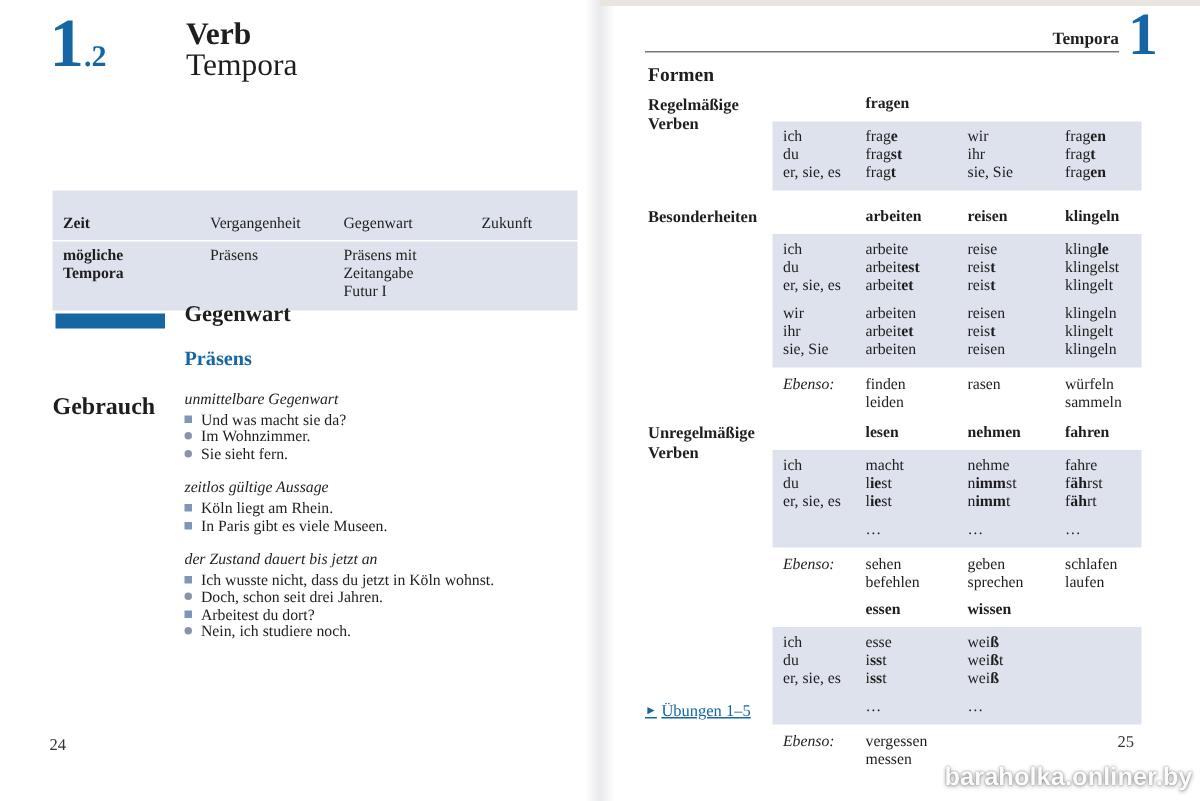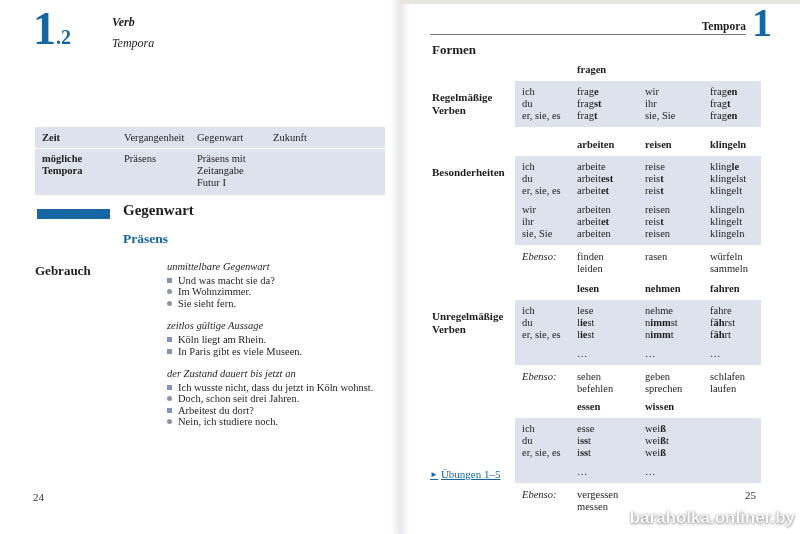--- a/index.html
+++ b/index.html
@@ -12,53 +12,53 @@
   #page-left{left:0;}
   #page-right{left:400px;}
   .gutter{position:absolute;left:390px;top:0;width:20px;height:534px;
     background:linear-gradient(90deg,rgba(255,255,255,0) 0%,rgba(100,105,120,0.14) 50%,rgba(255,255,255,0) 100%);}
   .top-edge{position:absolute;left:400px;top:0;width:400px;height:4px;background:#e9e6df;}
 
   
   .chapnum{position:absolute;left:33px;top:4px;color:var(--accent);font-weight:bold;}
   .chapnum .big{font-size:46px;line-height:50px;}
   .chapnum .sub{font-size:20px;}
-  .ltitle{position:absolute;left:112px;top:12px;font-size:12px;line-height:21px;font-style:italic;}
+  .ltitle{position:absolute;left:124px;top:12px;font-size:21px;line-height:21px;}
   .ltitle .t1{font-weight:bold;}
   .time-table{position:absolute;left:35px;top:127px;width:350px;background:var(--tablebg);}
-  .tt-row{display:grid;grid-template-columns:82px 73px 76px 1fr;padding:5px 0 3px 7px;
-    font-size:10.5px;line-height:12px;}
+  .tt-row{display:grid;grid-template-columns:82px 73px 76px 1fr;padding:17px 0 3px 7px;
+    font-size:10.5px;line-height:12px;gap:16px;}
   .tt-row.head{border-bottom:1.5px solid #ffffff;padding-bottom:4px;}
   .tt-row.body{padding-top:4px;padding-bottom:6px;}
   .tt-label{font-weight:bold;white-space:pre-line;}
   .tt-cell{white-space:pre-line;}
   .bluebar{position:absolute;left:37px;top:209px;width:73px;height:10px;background:var(--accent);}
   .h-gegenwart{position:absolute;left:123px;top:202px;font-size:15px;font-weight:bold;}
   .h-praesens{position:absolute;left:123px;top:231px;font-size:13.5px;font-weight:bold;color:var(--accent);}
-  .margin-label{position:absolute;left:35px;top:263px;font-size:13px;font-weight:bold;text-align:center;}
+  .margin-label{position:absolute;left:35px;top:263px;font-size:16px;font-weight:bold;text-align:center;}
   .usage{position:absolute;left:123px;top:261px;width:262px;font-size:10.5px;}
-  .u-group{margin-bottom:11px;margin-left:44px;}
+  .u-group{margin-bottom:11px;}
   .u-title{font-style:italic;margin-bottom:4px;line-height:11px;}
   .u-item{display:flex;align-items:baseline;line-height:10.4px;margin:1px 0;}
   .u-bullet{flex:0 0 auto;margin-right:6px;position:relative;top:-1px;display:inline-block;}
   .u-bullet.square{width:5px;height:5px;background:var(--bsq);}
   .u-bullet.circle{width:5px;height:5px;border-radius:50%;background:var(--bci);}
   .pagenum{font-size:11px;color:#333;}
   .pn-left{position:absolute;left:33px;top:491px;}
   .pn-right{position:absolute;left:345px;top:489px;}
 
   
   .runrule{position:absolute;left:30px;top:34px;width:316px;border-top:1px solid #777;}
   .runhead{position:absolute;left:30px;top:20px;width:316px;text-align:right;font-size:11.5px;font-weight:bold;}
   .bignum{position:absolute;left:352px;top:2px;font-size:40px;line-height:42px;font-weight:bold;color:var(--accent);}
   .h-formen{position:absolute;left:32px;top:42px;font-size:13px;font-weight:bold;}
   .blocks{position:absolute;left:32px;top:64px;width:345px;}
   .block{display:flex;}
   .mb12{margin-bottom:12px;} .mb8{margin-bottom:8px;} .mb6{margin-bottom:6px;}
-  .blabel{width:83px;flex:0 0 83px;font-weight:bold;font-size:11px;line-height:12.5px;white-space:pre-line;margin-top:27px;}
+  .blabel{width:83px;flex:0 0 83px;font-weight:bold;font-size:11px;line-height:12.5px;white-space:pre-line;}
   .bbody{width:246px;flex:0 0 246px;}
   .vrow{display:grid;grid-template-columns:55px 68px 65px 1fr;padding-left:7px;
     font-size:10.5px;line-height:12px;}
   .vheader{font-weight:bold;margin-bottom:5px;}
   .vbox{background:var(--tablebg);padding:5px 0;}
   .vgap{margin-top:7px;}
   .verow{margin-top:6px;}
   .verow .eb{font-style:italic;}
   .vrow span{white-space:pre-line;}
   .ex-link{position:absolute;left:30px;top:468px;color:var(--accent);font-size:11px;text-decoration:underline;}
@@ -255,21 +255,21 @@
         <div class="bbody">
           <div class="vrow vheader">
             <span></span>
             <span>lesen</span>
             <span>nehmen</span>
             <span>fahren</span>
           </div>
           <div class="vbox">
             <div class="vrow">
               <span>ich</span>
-              <span>lese</span>
+              <span>macht</span>
               <span>nehme</span>
               <span>fahre</span>
             </div>
             <div class="vrow">
               <span>du</span>
               <span>l<b>ie</b>st</span>
               <span>n<b>imm</b>st</span>
               <span>f<b>äh</b>rst</span>
             </div>
             <div class="vrow">

